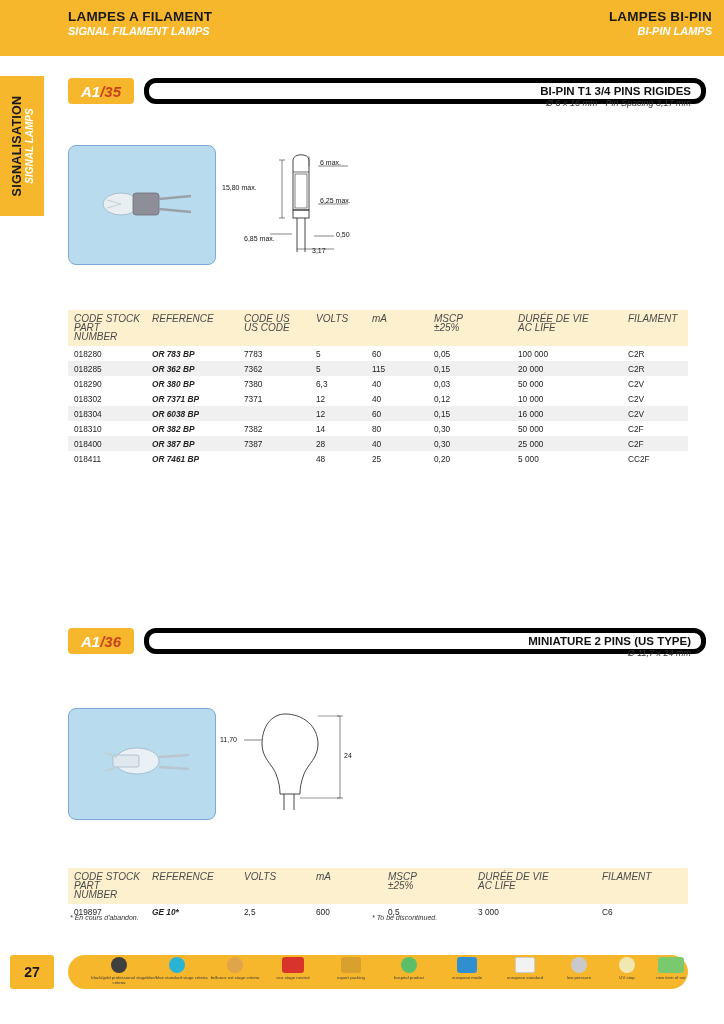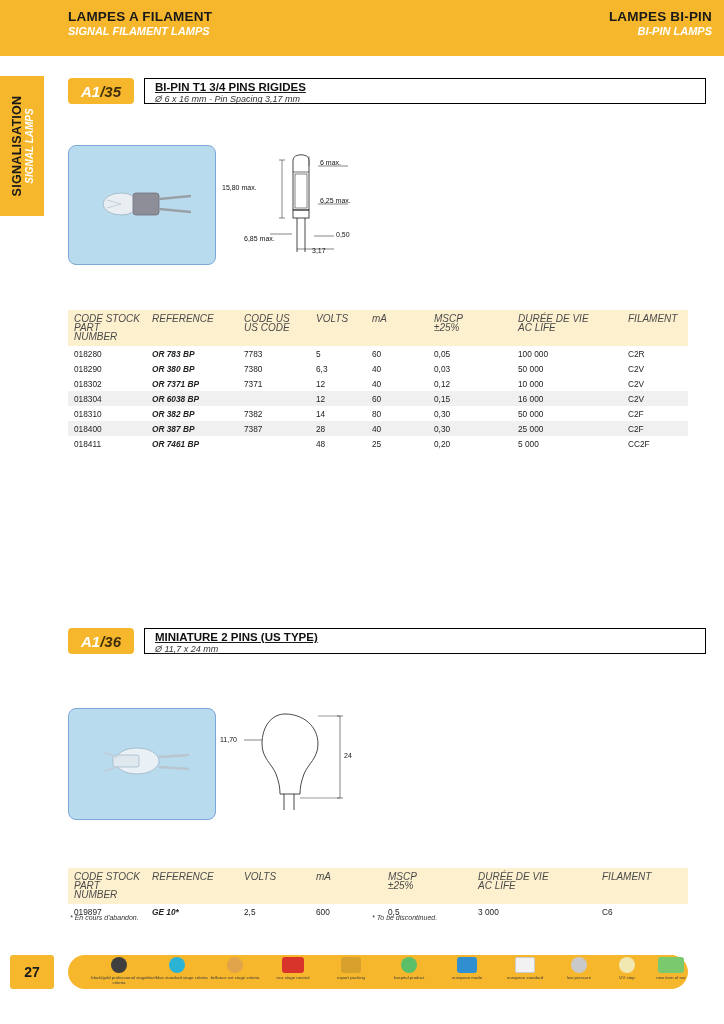--- a/index.html
+++ b/index.html
@@ -40,35 +40,34 @@
   }
   .side-tab-inner {
     position:absolute; left:-48px; top:48px; width:140px; height:44px;
     transform: rotate(-90deg);
     display:flex; flex-direction:column; justify-content:center; align-items:center;
   }
   .side-tab-t1 { font-size:12.5px; font-weight:bold; color:#1a1a1a; letter-spacing:0.3px;}
   .side-tab-t2 { font-size:10px; font-style:italic; font-weight:bold; color:#ffffff; }
 
   
-  .sec { position:absolute; left:68px; width:638px; height:34px; }
+  .sec { position:absolute; left:68px; width:638px; height:34px;text-align:right; }
   .sec-badge {
     position:absolute; left:0; top:0; width:66px; height:26px;
     background:#f6b72c; border-radius:4px;
     display:flex; align-items:center; justify-content:center;
     font-weight:bold; font-size:15px; color:#ffffff;
     font-style:italic;
   }
   .sec-badge .b1 { color:#ffffff; }
-  .sec-badge .b2 { color:#000000; opacity:0.75; }
+  .sec-badge .b2 { color:#b91c1c; opacity:0.75; }
   .sec-box {
     position:absolute; left:76px; top:0; width:562px; height:26px;
-    border:1px solid #000000; border-radius:0; background:#fff;
+    border:5px solid #000000; border-radius:12px; background:#fff;
     padding:2px 10px;
-    text-decoration:underline;
   }
   .sec-t1 { font-size:11.5px; font-weight:bold; color:#111; line-height:13px; }
   .sec-t2 { font-size:9px; font-style:italic; color:#333; line-height:11px; }
 
   
   .photo {
     position:absolute;
     background:#b8dcee;
     border:1px solid #7ea8d8;
     border-radius:8px;
@@ -225,20 +224,30 @@
     <tr>
       <td>018280</td>
       <td class="ref">OR 783 BP</td>
       <td>7783</td>
       <td>5</td>
       <td>60</td>
       <td>0,05</td>
       <td>100 000</td>
       <td>C2R</td>
     </tr>
+    <tr class="alt">
+      <td>018285</td>
+      <td class="ref">OR 362 BP</td>
+      <td>7362</td>
+      <td>5</td>
+      <td>115</td>
+      <td>0,15</td>
+      <td>20 000</td>
+      <td>C2R</td>
+    </tr>
     <tr>
       <td>018290</td>
       <td class="ref">OR 380 BP</td>
       <td>7380</td>
       <td>6,3</td>
       <td>40</td>
       <td>0,03</td>
       <td>50 000</td>
       <td>C2V</td>
     </tr>

